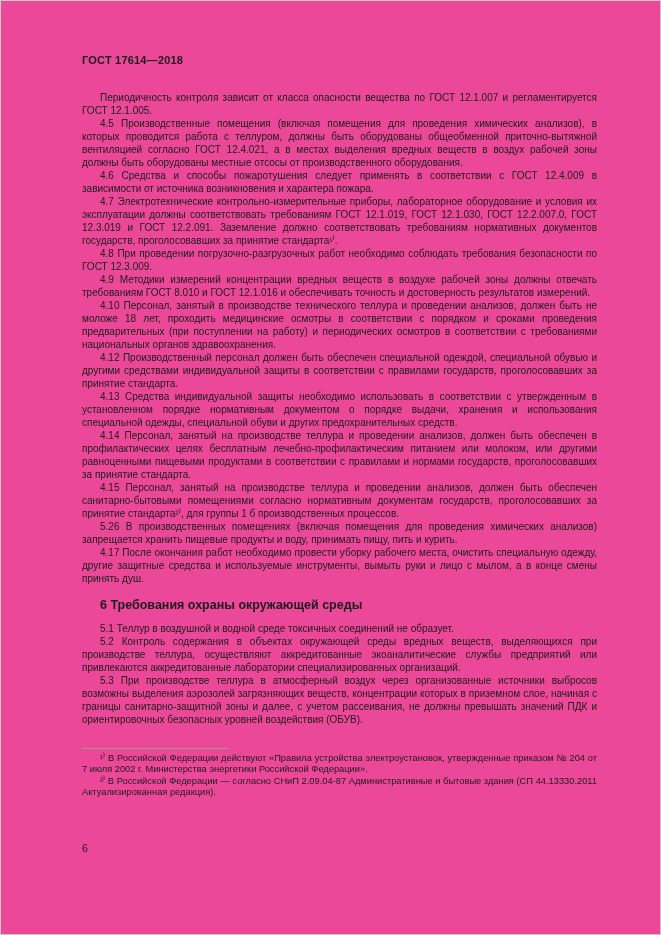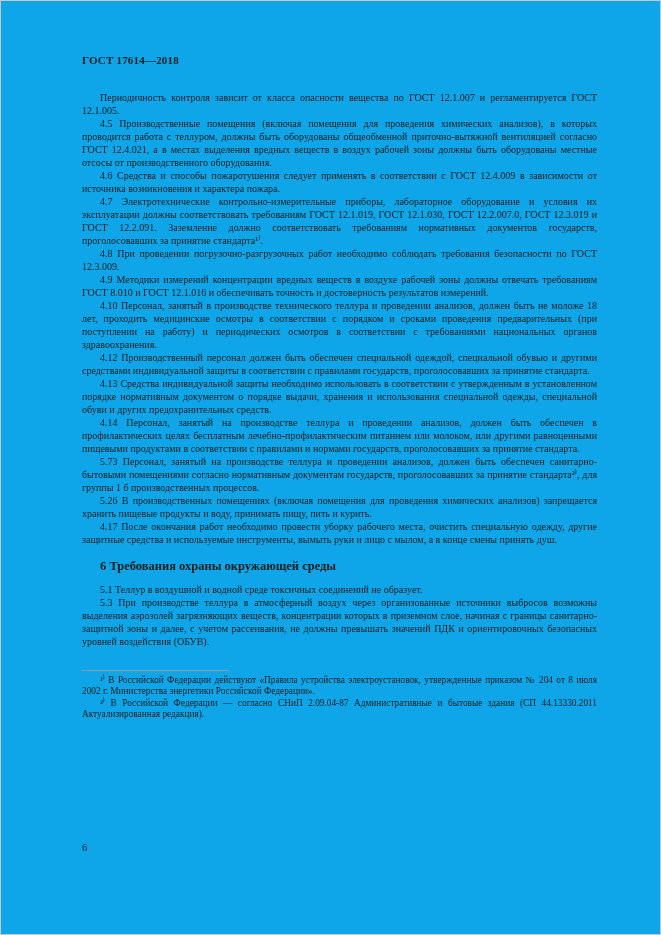--- a/index.html
+++ b/index.html
@@ -5,23 +5,23 @@
   html, body {
     margin: 0;
     padding: 0;
     background: #ffffff;
   }
   .page {
     position: relative;
     width: 661px;
     height: 935px;
     box-sizing: border-box;
-    background: #0ea5e9;
+    background: #ec4899;
     border: 1px solid #c8c8c8;
-    font-family: Liberation Serif, serif;
+    font-family: Liberation Sans, sans-serif;
     color: #1c1c1c;
     overflow: hidden;
   }
   .doc-header {
     position: absolute;
     left: 81px;
     top: 53px;
     font-size: 11px;
     font-weight: bold;
     letter-spacing: 0.2px;
@@ -81,32 +81,33 @@
     <p class="body-par">Периодичность контроля зависит от класса опасности вещества по ГОСТ 12.1.007 и регламентируется ГОСТ 12.1.005.</p>
     <p class="body-par">4.5 Производственные помещения (включая помещения для проведения химических анализов), в которых проводится работа с теллуром, должны быть оборудованы общеобменной приточно-вытяжной вентиляцией согласно ГОСТ 12.4.021, а в местах выделения вредных веществ в воздух рабочей зоны должны быть оборудованы местные отсосы от производственного оборудования.</p>
     <p class="body-par">4.6 Средства и способы пожаротушения следует применять в соответствии с ГОСТ 12.4.009 в зависимости от источника возникновения и характера пожара.</p>
     <p class="body-par">4.7 Электротехнические контрольно-измерительные приборы, лабораторное оборудование и условия их эксплуатации должны соответствовать требованиям ГОСТ 12.1.019, ГОСТ 12.1.030, ГОСТ 12.2.007.0, ГОСТ 12.3.019 и ГОСТ 12.2.091. Заземление должно соответствовать требованиям нормативных документов государств, проголосовавших за принятие стандарта¹⁾.</p>
     <p class="body-par">4.8 При проведении погрузочно-разгрузочных работ необходимо соблюдать требования безопасности по ГОСТ 12.3.009.</p>
     <p class="body-par">4.9 Методики измерений концентрации вредных веществ в воздухе рабочей зоны должны отвечать требованиям ГОСТ 8.010 и ГОСТ 12.1.016 и обеспечивать точность и достоверность результатов измерений.</p>
     <p class="body-par">4.10 Персонал, занятый в производстве технического теллура и проведении анализов, должен быть не моложе 18 лет, проходить медицинские осмотры в соответствии с порядком и сроками проведения предварительных (при поступлении на работу) и периодических осмотров в соответствии с требованиями национальных органов здравоохранения.</p>
     <p class="body-par">4.12 Производственный персонал должен быть обеспечен специальной одеждой, специальной обувью и другими средствами индивидуальной защиты в соответствии с правилами государств, проголосовавших за принятие стандарта.</p>
     <p class="body-par">4.13 Средства индивидуальной защиты необходимо использовать в соответствии с утвержденным в установленном порядке нормативным документом о порядке выдачи, хранения и использования специальной одежды, специальной обуви и других предохранительных средств.</p>
     <p class="body-par">4.14 Персонал, занятый на производстве теллура и проведении анализов, должен быть обеспечен в профилактических целях бесплатным лечебно-профилактическим питанием или молоком, или другими равноценными пищевыми продуктами в соответствии с правилами и нормами государств, проголосовавших за принятие стандарта.</p>
-    <p class="body-par">5.73 Персонал, занятый на производстве теллура и проведении анализов, должен быть обеспечен санитарно-бытовыми помещениями согласно нормативным документам государств, проголосовавших за принятие стандарта²⁾, для группы 1 б производственных процессов.</p>
+    <p class="body-par">4.15 Персонал, занятый на производстве теллура и проведении анализов, должен быть обеспечен санитарно-бытовыми помещениями согласно нормативным документам государств, проголосовавших за принятие стандарта²⁾, для группы 1 б производственных процессов.</p>
     <p class="body-par">5.26 В производственных помещениях (включая помещения для проведения химических анализов) запрещается хранить пищевые продукты и воду, принимать пищу, пить и курить.</p>
     <p class="body-par">4.17 После окончания работ необходимо провести уборку рабочего места, очистить специальную одежду, другие защитные средства и используемые инструменты, вымыть руки и лицо с мылом, а в конце смены принять душ.</p>
 
     <h2 class="section-heading">6 Требования охраны окружающей среды</h2>
 
     <p class="body-par">5.1 Теллур в воздушной и водной среде токсичных соединений не образует.</p>
+    <p class="body-par">5.2 Контроль содержания в объектах окружающей среды вредных веществ, выделяющихся при производстве теллура, осуществляют аккредитованные экоаналитические службы предприятий или привлекаются аккредитованные лаборатории специализированных организаций.</p>
     <p class="body-par">5.3 При производстве теллура в атмосферный воздух через организованные источники выбросов возможны выделения аэрозолей загрязняющих веществ, концентрации которых в приземном слое, начиная с границы санитарно-защитной зоны и далее, с учетом рассеивания, не должны превышать значений ПДК и ориентировочных безопасных уровней воздействия (ОБУВ).</p>
 
     <div class="footnotes">
       <div class="footnote-rule"></div>
-      <p class="footnote">¹⁾ В Российской Федерации действуют «Правила устройства электроустановок, утвержденные приказом № 204 от 8 июля 2002 г. Министерства энергетики Российской Федерации».</p>
+      <p class="footnote">¹⁾ В Российской Федерации действуют «Правила устройства электроустановок, утвержденные приказом № 204 от 7 июля 2002 г. Министерства энергетики Российской Федерации».</p>
       <p class="footnote">²⁾ В Российской Федерации — согласно СНиП 2.09.04-87 Административные и бытовые здания (СП 44.13330.2011 Актуализированная редакция).</p>
     </div>
 
   </div>
 
   <div class="page-number">6</div>
 
 </div>
 
 </body></html>

